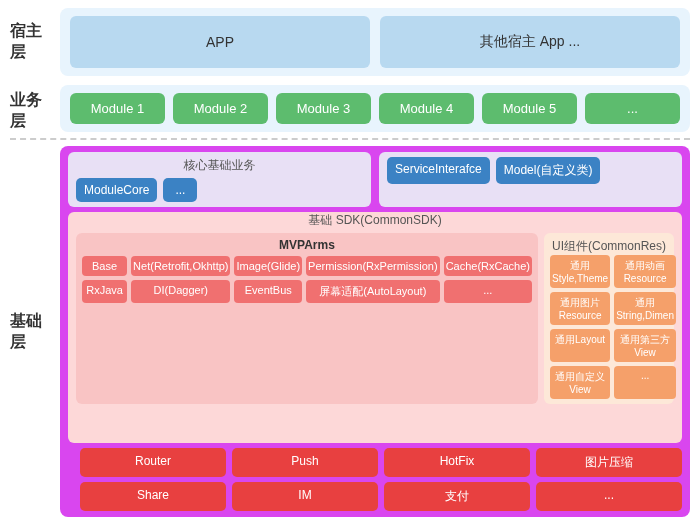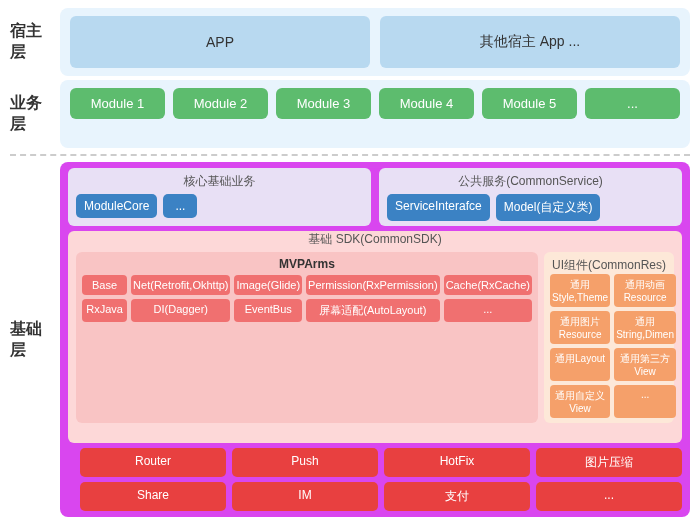--- a/index.html
+++ b/index.html
@@ -260,21 +260,21 @@
   <div class="layer-row" style="height: 68px;">
     <div class="layer-label">宿主层</div>
     <div class="layer-content host-layer">
       <div class="inner">
         <div class="host-box">APP</div>
         <div class="host-box">其他宿主 App ...</div>
       </div>
     </div>
   </div>
 
-  <div class="layer-row" style="height: 68px;">
+  <div class="layer-row" style="height: 52px; align-items: flex-end;">
     <div class="layer-label">业务层</div>
     <div class="layer-content business-layer">
       <div class="inner" id="module-container">
       <div class="module-box">Module 1</div>
           <div class="module-box">Module 2</div>
           <div class="module-box">Module 3</div>
           <div class="module-box">Module 4</div>
           <div class="module-box">Module 5</div>
           <div class="module-box">...</div>
         </div>
@@ -289,21 +289,20 @@
 
       <div class="services-row">
         <div class="core-block">
           <div class="block-title">核心基础业务</div>
           <div class="block-items">
             <div class="blue-box">ModuleCore</div>
             <div class="blue-box-small">...</div>
           </div>
         </div>
         <div class="core-block">
-          <div class="block-title">公共服务(CommonService)</div>
           <div class="block-items">
             <div class="blue-box">ServiceInterafce</div>
             <div class="blue-box">Model(自定义类)</div>
           </div>
         </div>
       </div>
 
       <div class="sdk-block">
         <div class="block-title">基础 SDK(CommonSDK)</div>
         <div class="sdk-inner">

